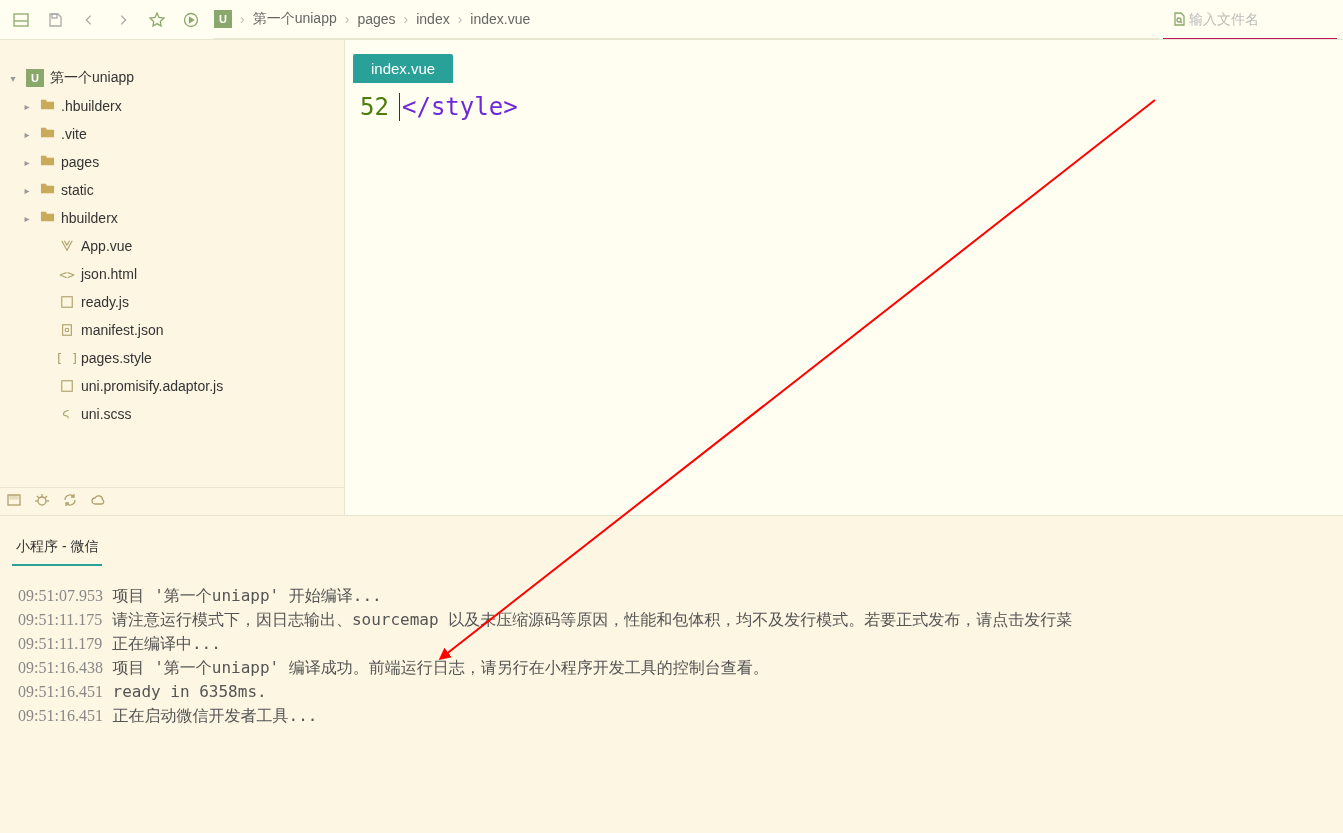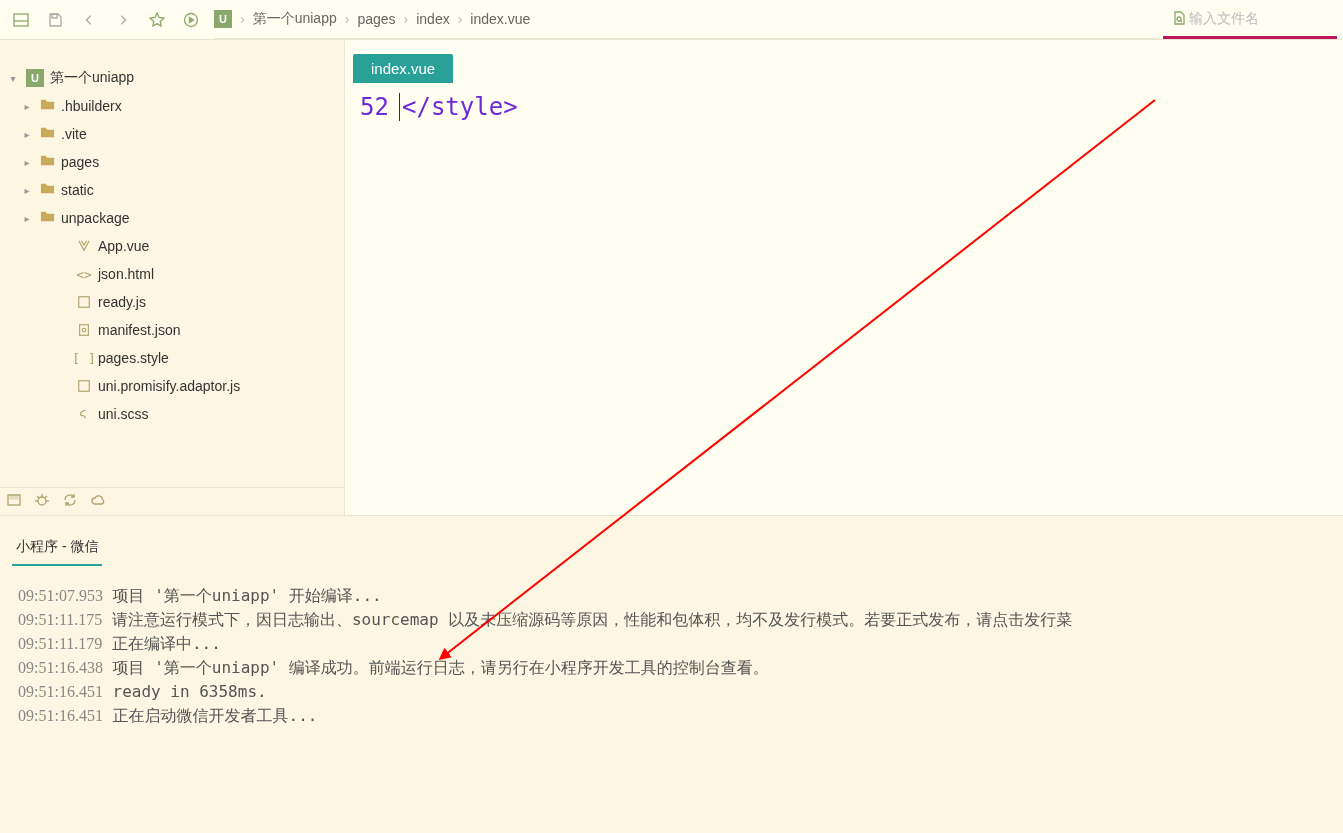--- a/index.html
+++ b/index.html
@@ -57,21 +57,21 @@
   display: inline-flex;
   align-items: center;
   justify-content: center;
 }
 .search-box {
   display: flex;
   align-items: center;
   gap: 2px;
   color: #8aa86b;
   padding: 0 8px;
-  border-bottom: 3px solid #be185d;
+  border-bottom: 1px solid #be185d;
   height: 100%;
 }
 .search-box input {
   border: none;
   background: transparent;
   outline: none;
   font-size: 14px;
   color: #999;
   width: 140px;
 }
@@ -111,21 +111,21 @@
   display: inline-flex;
   justify-content: center;
   color: #999;
   font-size: 10px;
 }
 .caret.empty { visibility: hidden; }
 .folder-ic { color: #c9a95a; }
 .file-ic { color: #b0a16b; display:inline-flex; width:16px; justify-content:center; }
 .tree-label { color: #333; font-size: 14px; }
 .indent-1 { padding-left: 20px; }
-.indent-2 { padding-left: 56px; }
+.indent-2 { padding-left: 39px; }
 .sidebar-footer {
   height: 28px;
   border-top: 1px solid #e8e6d0;
   display: flex;
   align-items: center;
   padding: 0 6px;
   gap: 12px;
   color: #b0a16b;
 }
 .sidebar-footer .ic { cursor:pointer; }
@@ -146,21 +146,21 @@
   padding: 6px 18px;
   font-size: 15px;
   border-radius: 2px 2px 0 0;
 }
 .code-area {
   display: flex;
   font-family: Consolas, monospace;
   font-size: 24px;
   padding-top: 10px;
 }
-.gutter { width: 54px; text-align: right; color: #6d28d9; padding-right: 10px; }
+.gutter { width: 54px; text-align: right; color: #4d7c0f; padding-right: 10px; }
 .code-line { color: #6d28d9; }
 .code-line .cursor {
   border-left: 1px solid #333;
   margin-right: 2px;
 }
 .arrow-svg {
   position: absolute;
   left: 70px;
   top: 40px;
   pointer-events: none;
@@ -291,21 +291,21 @@
             <span class="folder-ic"><svg width="15" height="15" viewBox="0 0 16 16" fill="currentColor">
                 <path d="M1 3h5l1.5 2H15v8H1z"></path>
               </svg></span>
             <span class="tree-label">static</span>
           </div>
           <div class="tree-row indent-1">
             <span class="caret">▸</span>
             <span class="folder-ic"><svg width="15" height="15" viewBox="0 0 16 16" fill="currentColor">
                 <path d="M1 3h5l1.5 2H15v8H1z"></path>
               </svg></span>
-            <span class="tree-label">unpackage</span>
+            <span class="tree-label">hbuilderx</span>
           </div>
           <div class="tree-row indent-2">
             <span class="caret empty">▸</span>
             <span class="file-ic">
               <svg width="14" height="14" viewBox="0 0 16 16" fill="none" stroke="currentColor" stroke-width="1.3">
                 <path d="M2 2l6 11 6-11M5 2l3 5 3-5"></path>
               </svg>
             </span>
             <span class="tree-label">App.vue</span>
           </div>

